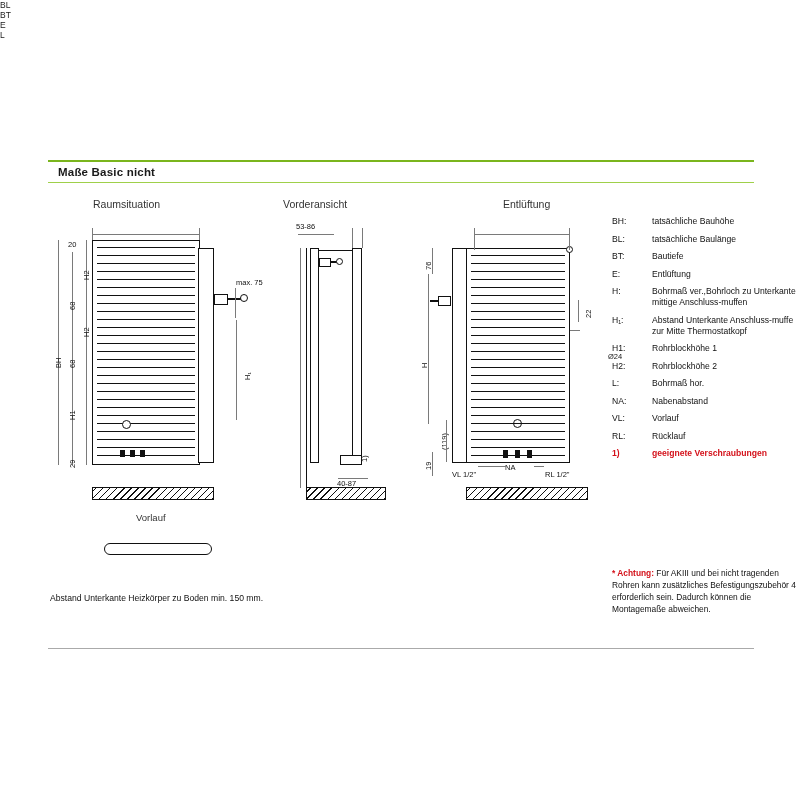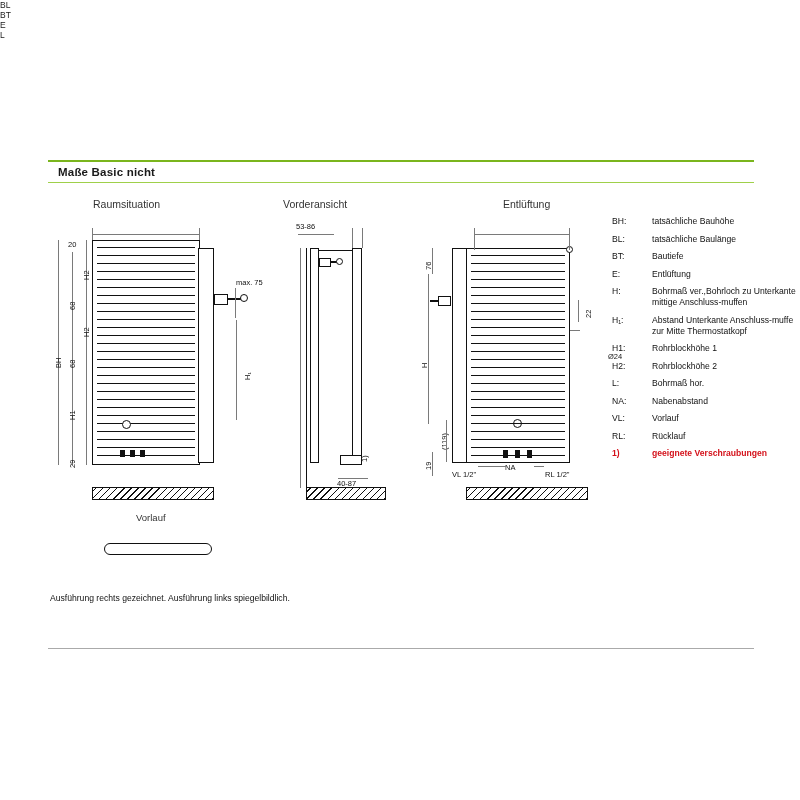--- a/index.html
+++ b/index.html
@@ -417,19 +417,22 @@
     <div class="legend-row">
         <div class="legend-key">RL:</div>
         <div class="legend-val">Rücklauf</div>
       </div>
     <div class="legend-row red">
         <div class="legend-key">1)</div>
         <div class="legend-val">geeignete Verschraubungen</div>
       </div>
   </div>
 
+  <div class="note">
+    <b>* Achtung:</b><span> Für AKIII und bei nicht tragenden Rohren kann zusätzliches Befestigungszubehör 4 erforderlich sein. Dadurch können die Montagemaße abweichen.</span>
+  </div>
 
   <div class="footnotes">
-    <div>Ausführung rechts gezeichnet. Ausführung links spiegelbildlich.</div>
+    <div>Abstand Unterkante Heizkörper zu Boden min. 150 mm.</div>
   </div>
 
   <div class="bottom-rule"></div>
 </div>
 
 </body></html>

